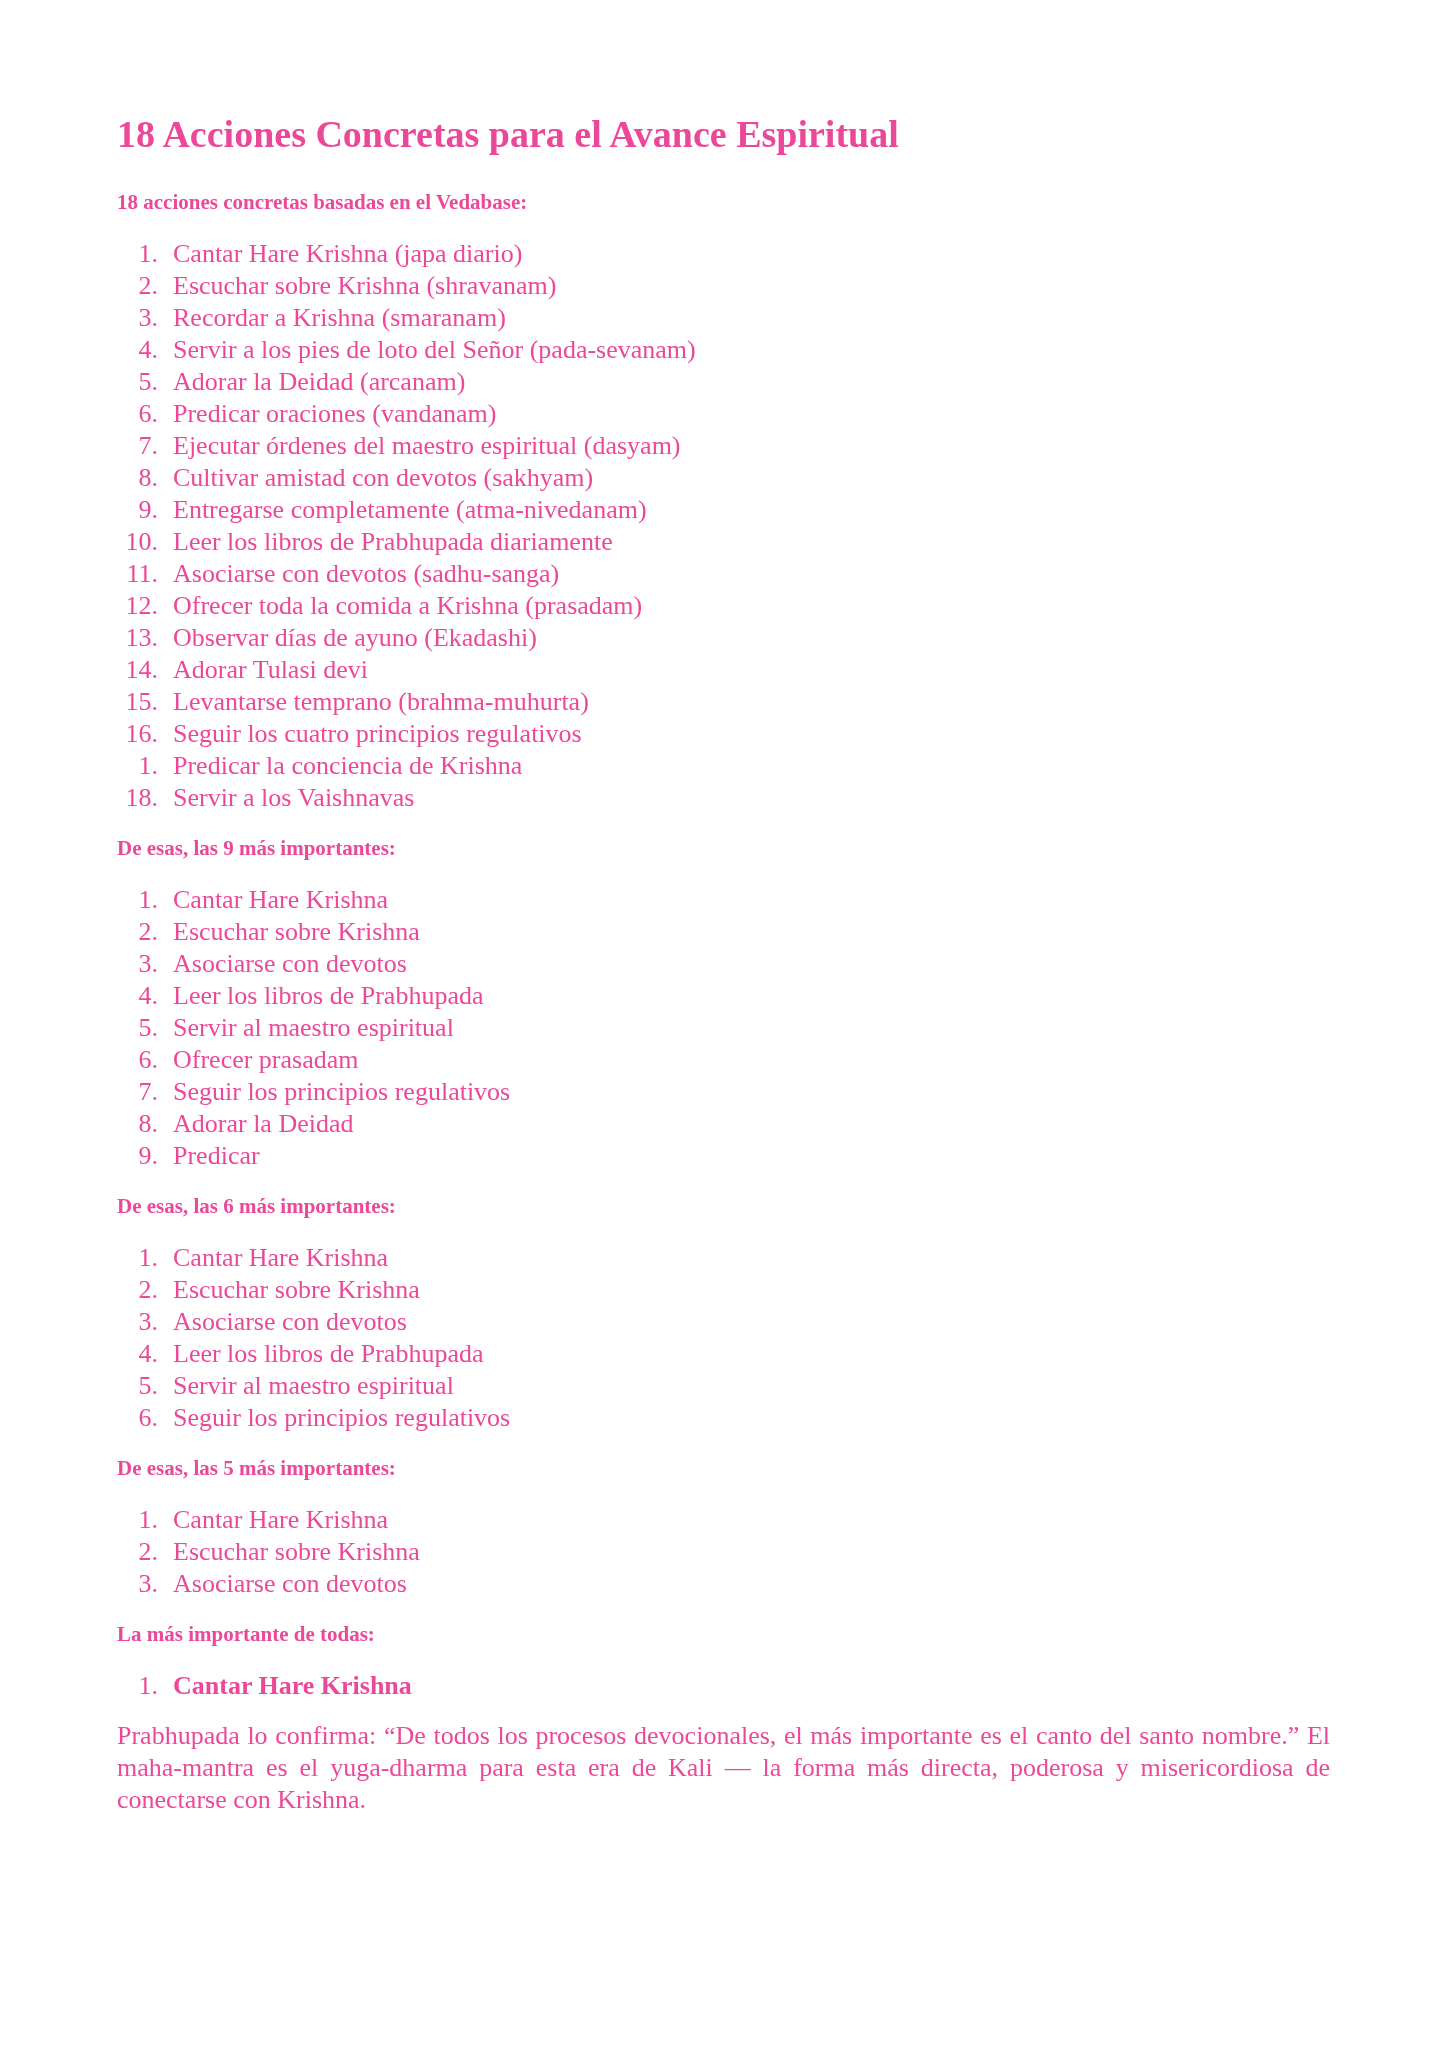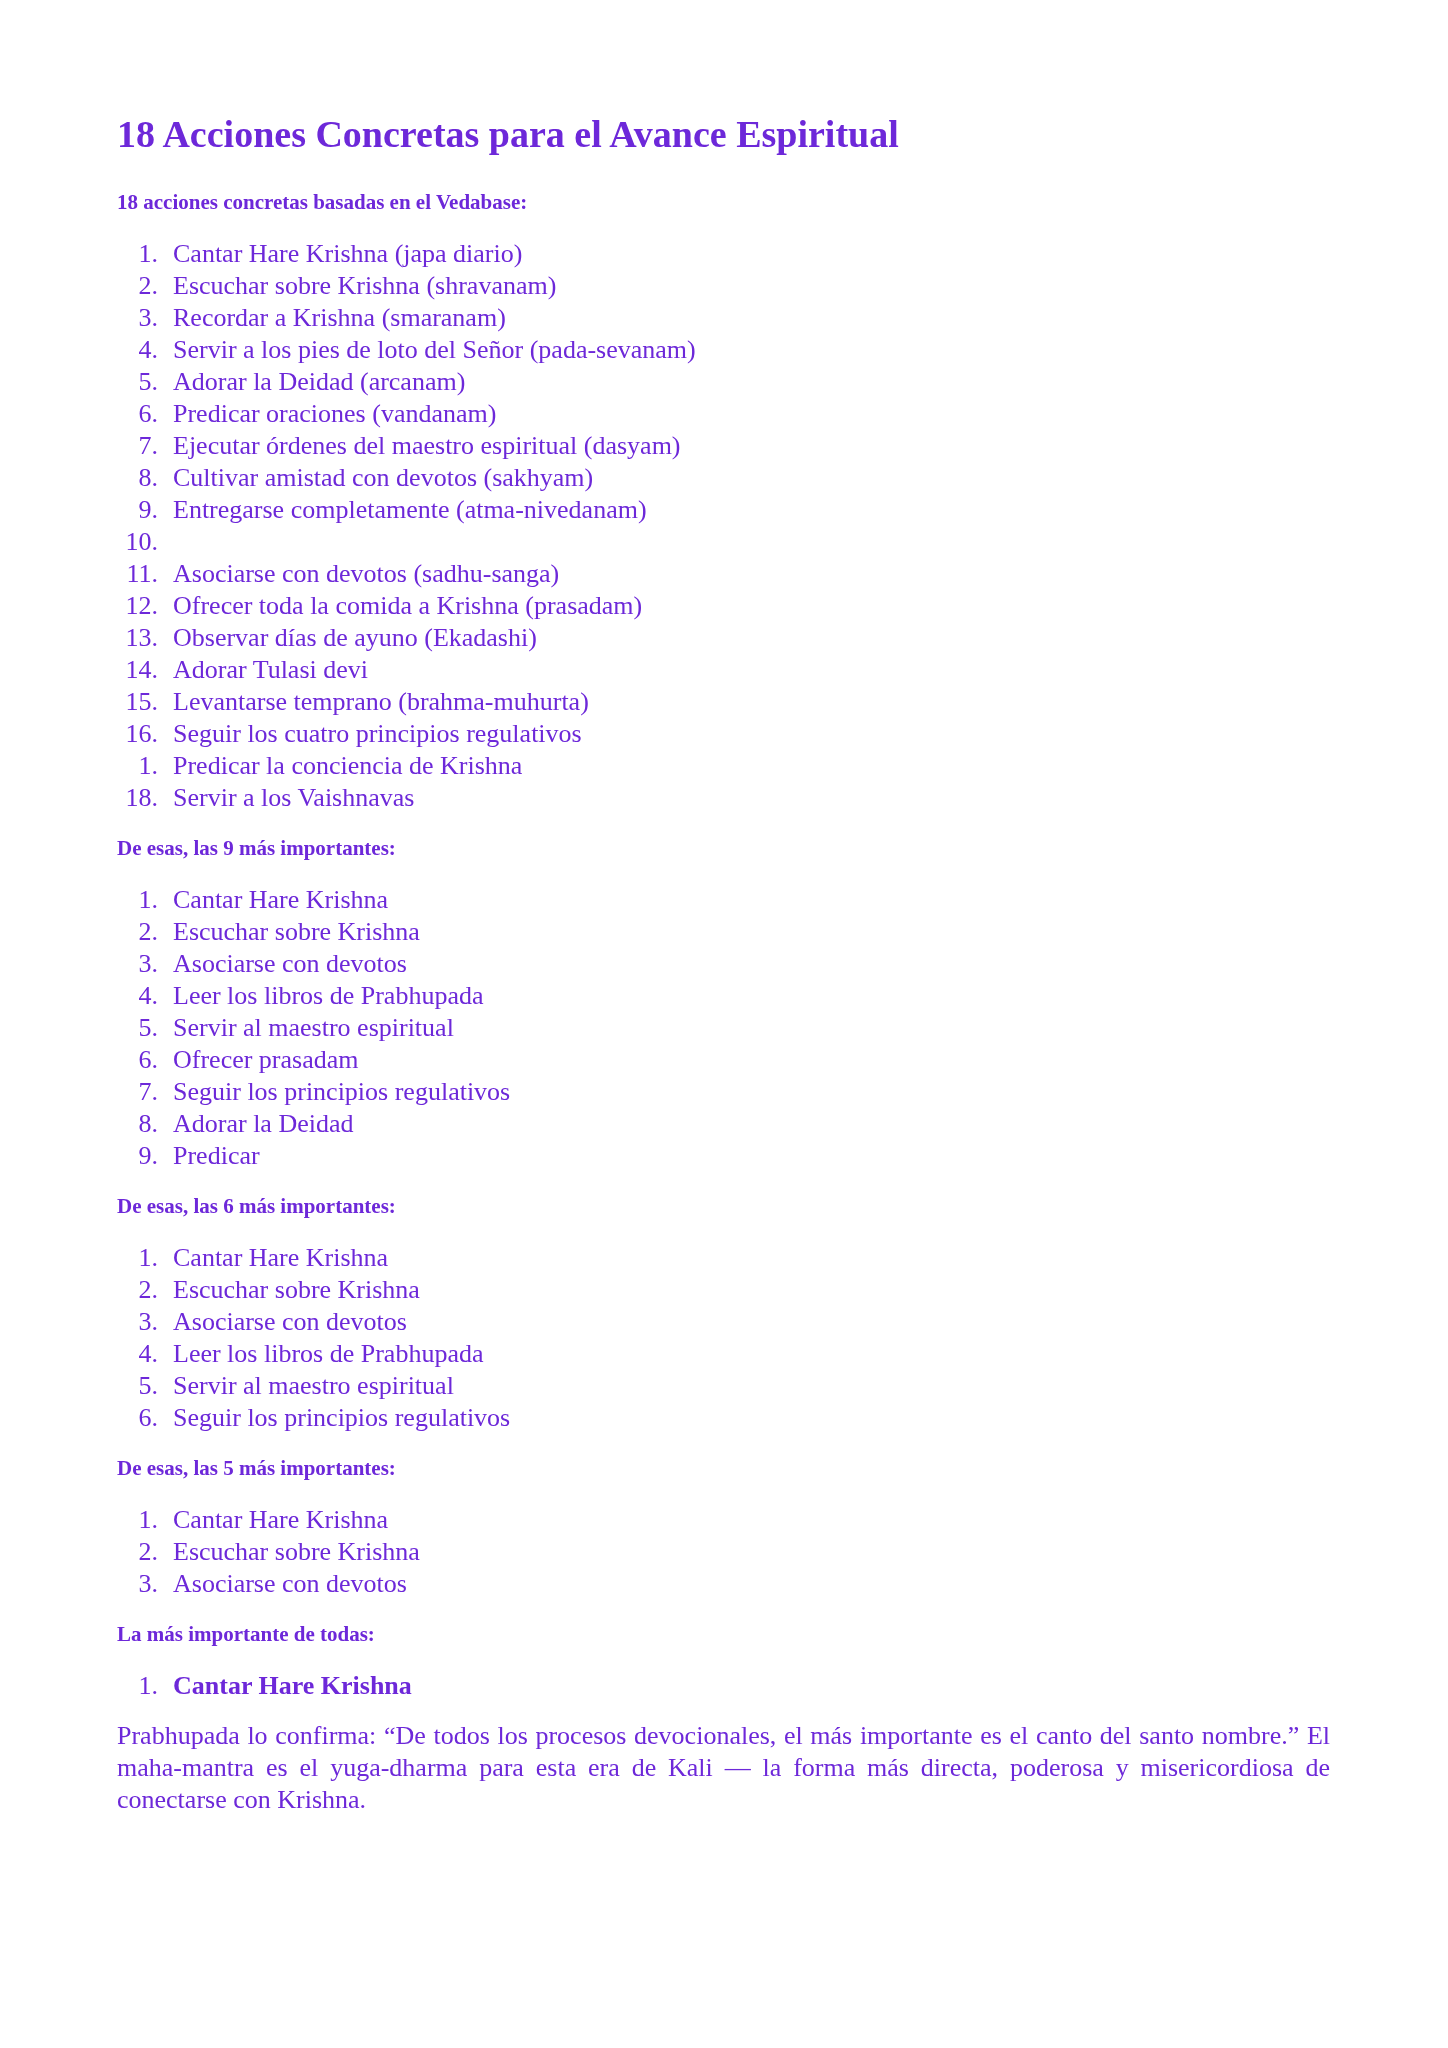--- a/index.html
+++ b/index.html
@@ -6,21 +6,21 @@
   html, body {
     margin: 0;
     padding: 0;
     background: #ffffff;
   }
   .page {
     position: relative;
     width: 1448px;
     height: 2048px;
     background: #ffffff;
-    color: #6d28d9;
+    color: #ec4899;
     font-family: "Liberation Serif", serif;
     font-size: 26px;
     padding: 112px 118px 40px 117px;
     overflow: hidden;
   }
   h1.doc-title {
     font-size: 38px;
     font-weight: bold;
     line-height: 44px;
     margin: 0 0 30px 0;
@@ -104,20 +104,21 @@
     <span class="item-text">Cultivar amistad con devotos (sakhyam)</span>
   </li>
 
   <li class="list-item">
     <span class="item-number">9.</span>
     <span class="item-text">Entregarse completamente (atma-nivedanam)</span>
   </li>
 
   <li class="list-item">
     <span class="item-number">10.</span>
+    <span class="item-text">Leer los libros de Prabhupada diariamente</span>
   </li>
 
   <li class="list-item">
     <span class="item-number">11.</span>
     <span class="item-text">Asociarse con devotos (sadhu-sanga)</span>
   </li>
 
   <li class="list-item">
     <span class="item-number">12.</span>
     <span class="item-text">Ofrecer toda la comida a Krishna (prasadam)</span>

